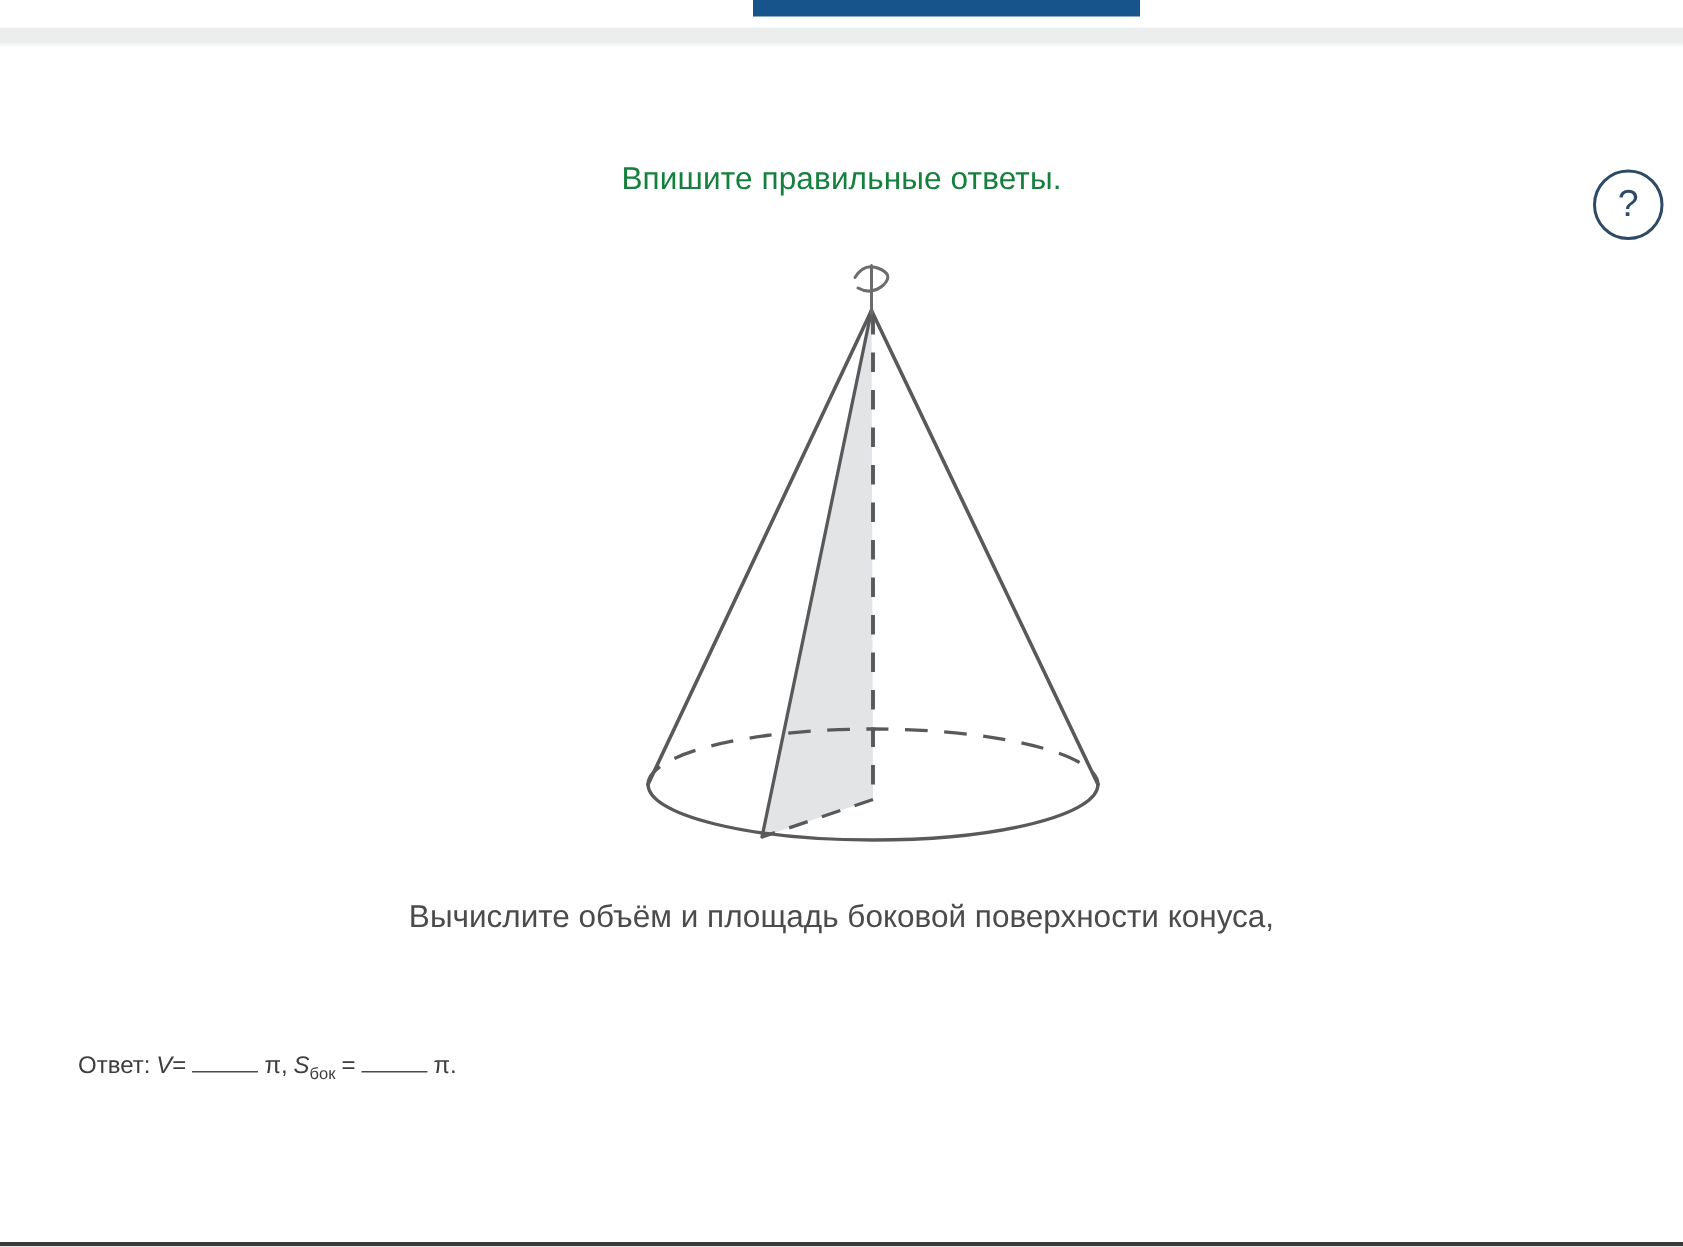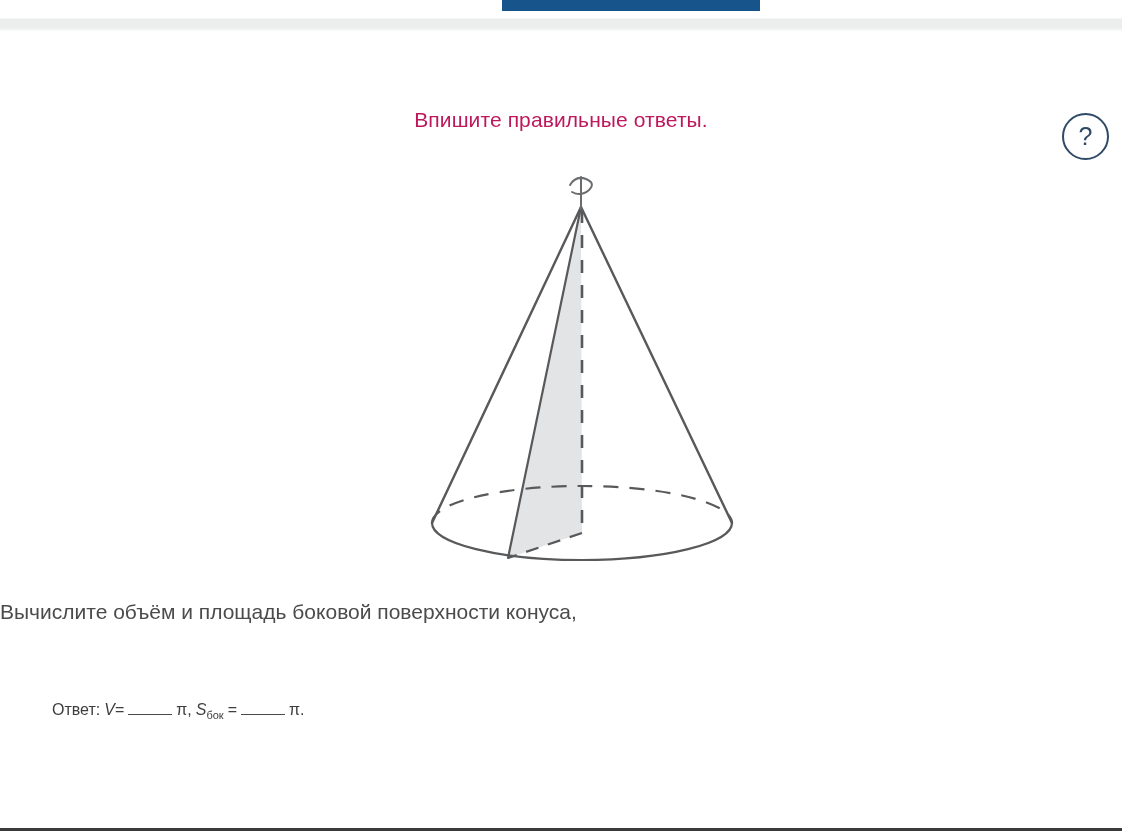--- a/index.html
+++ b/index.html
@@ -45,21 +45,21 @@
   }
 
   
   .prompt-title {
     position: absolute;
     left: 0;
     top: 108px;
     width: 1122px;
     text-align: center;
     font-size: 21px;
-    color: #be185d;
+    color: #15803d;
     letter-spacing: .1px;
   }
 
   .help-btn {
     position: absolute;
     left: 1062px;
     top: 113px;
     width: 47px;
     height: 47px;
     border-radius: 50%;
@@ -82,20 +82,21 @@
     top: 165px;
     width: 380px;
     height: 410px;
   }
 
   .question-text {
     position: absolute;
     left: 0;
     top: 596px;
     width: 1122px;
+    text-align: center;
     font-size: 21px;
     color: #4b4b4b;
     line-height: 31px;
   }
   .question-text .ital {
     font-style: italic;
   }
 
   .answer-line {
     position: absolute;

